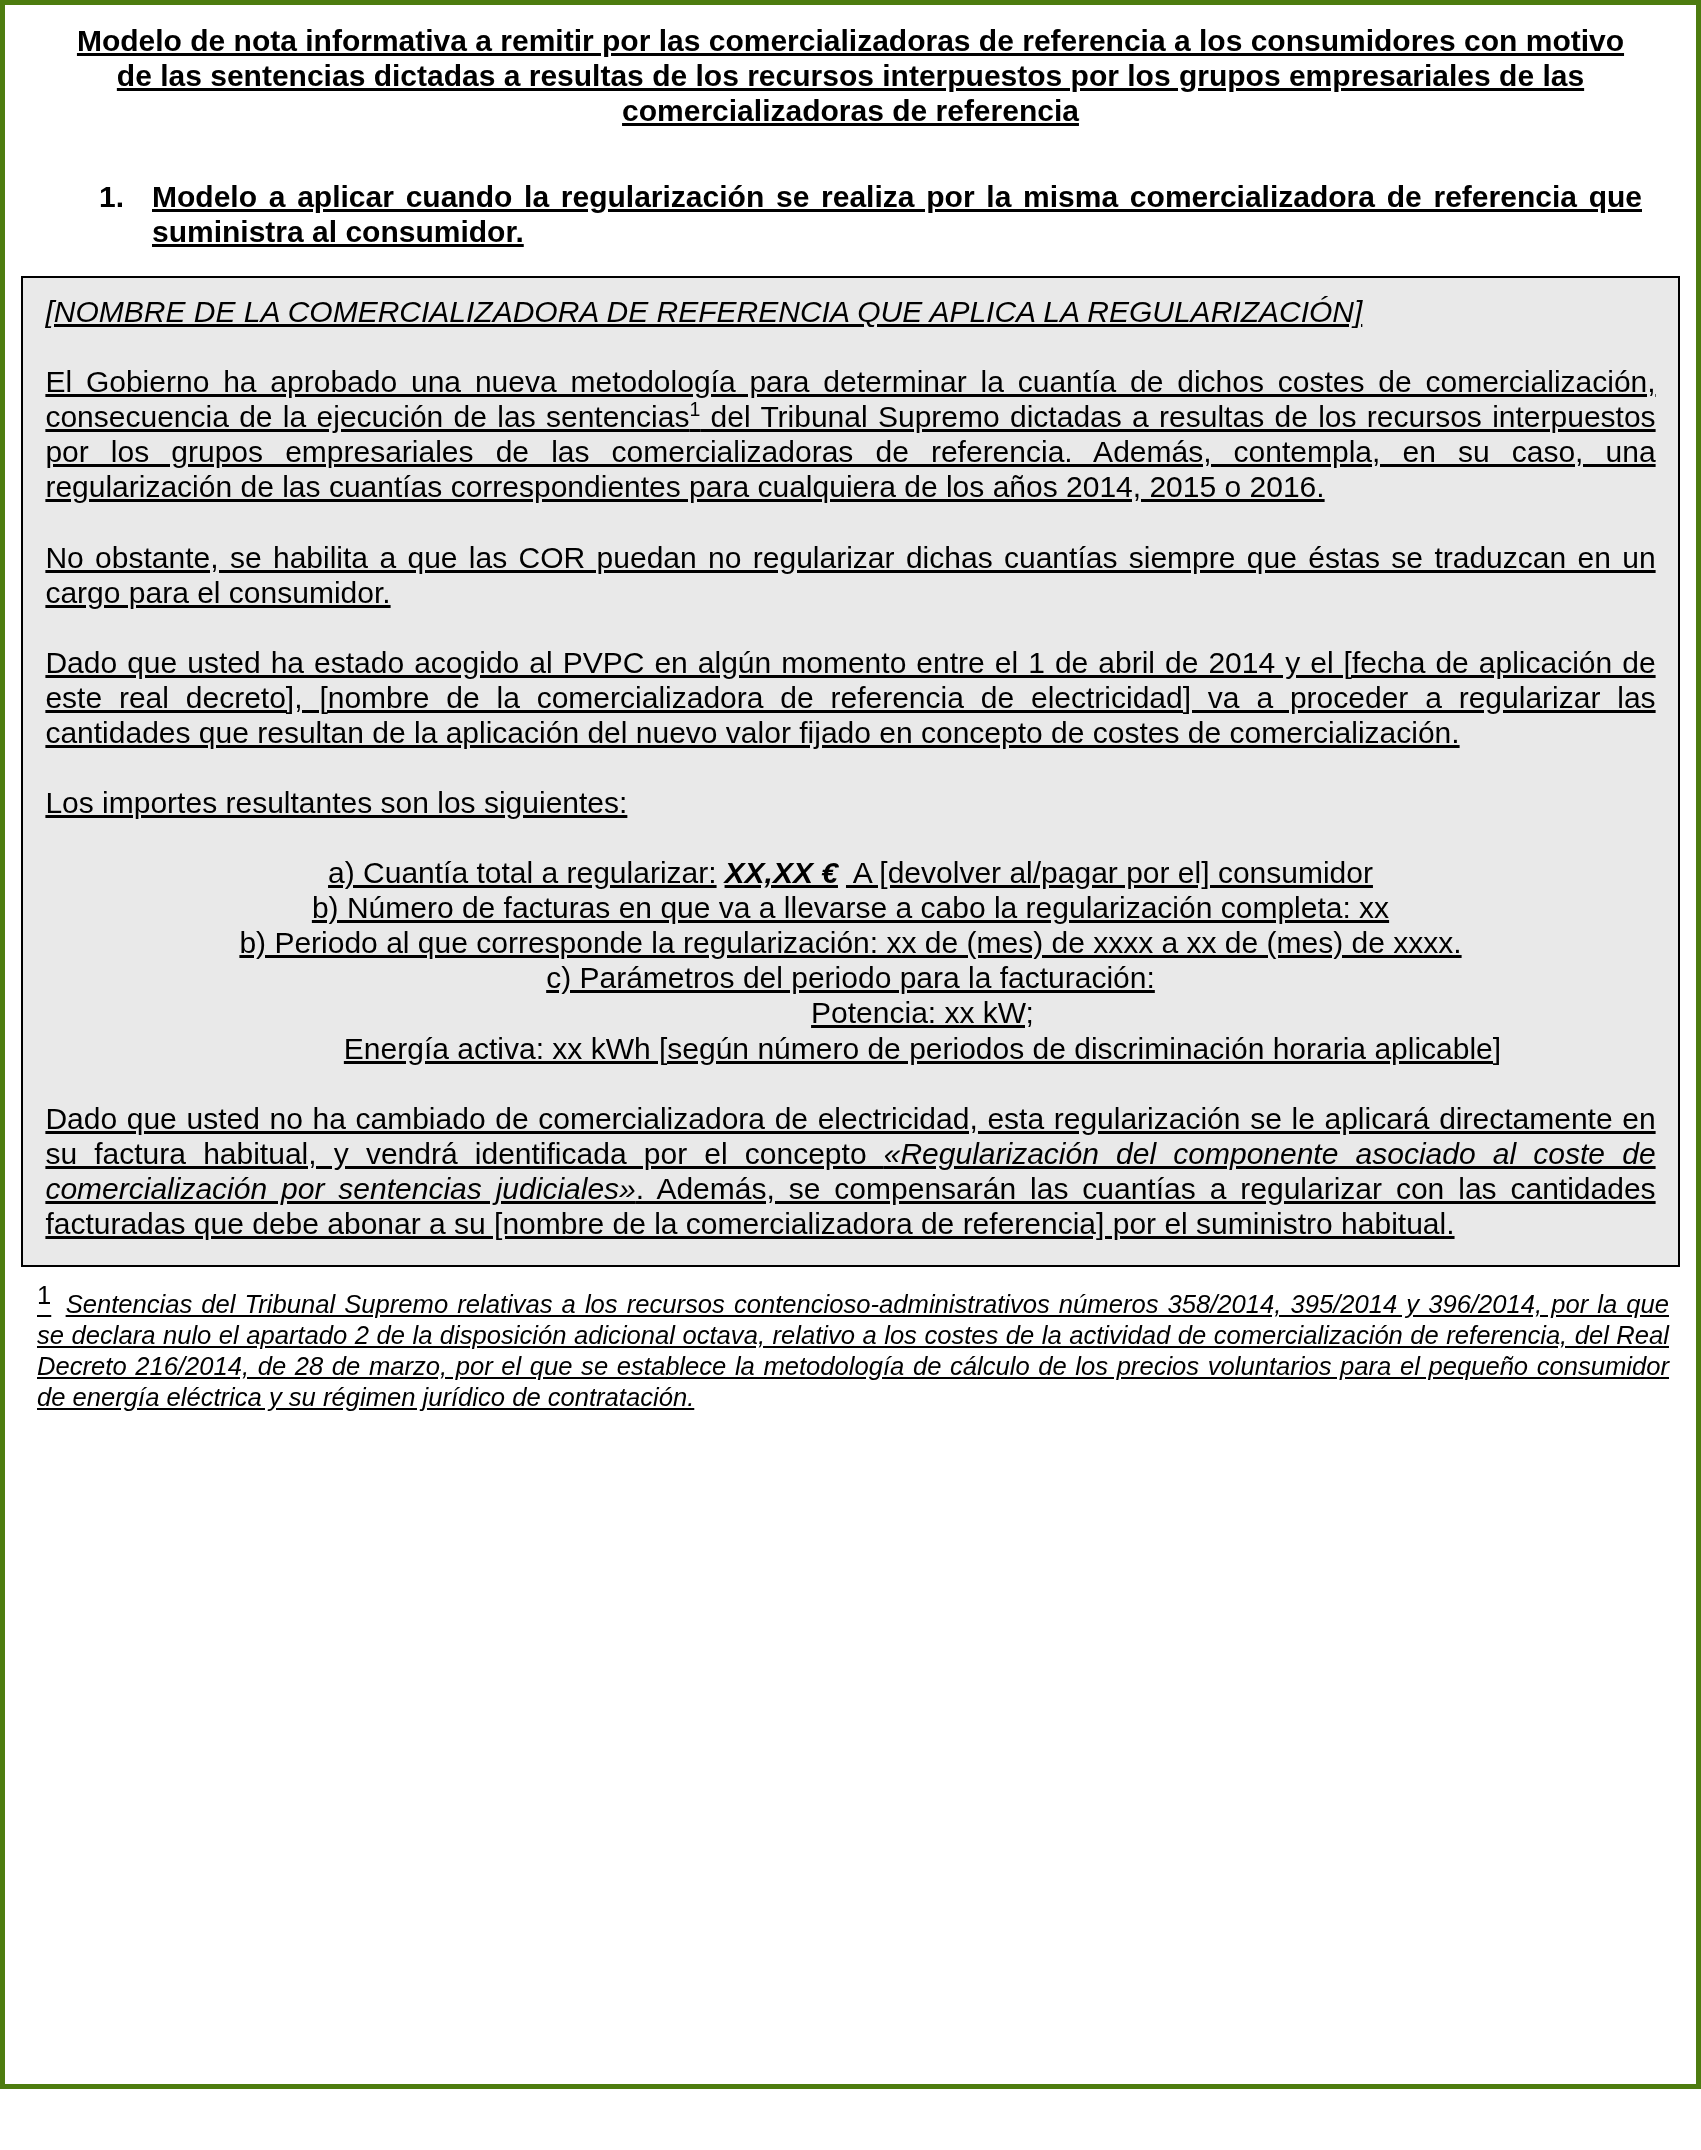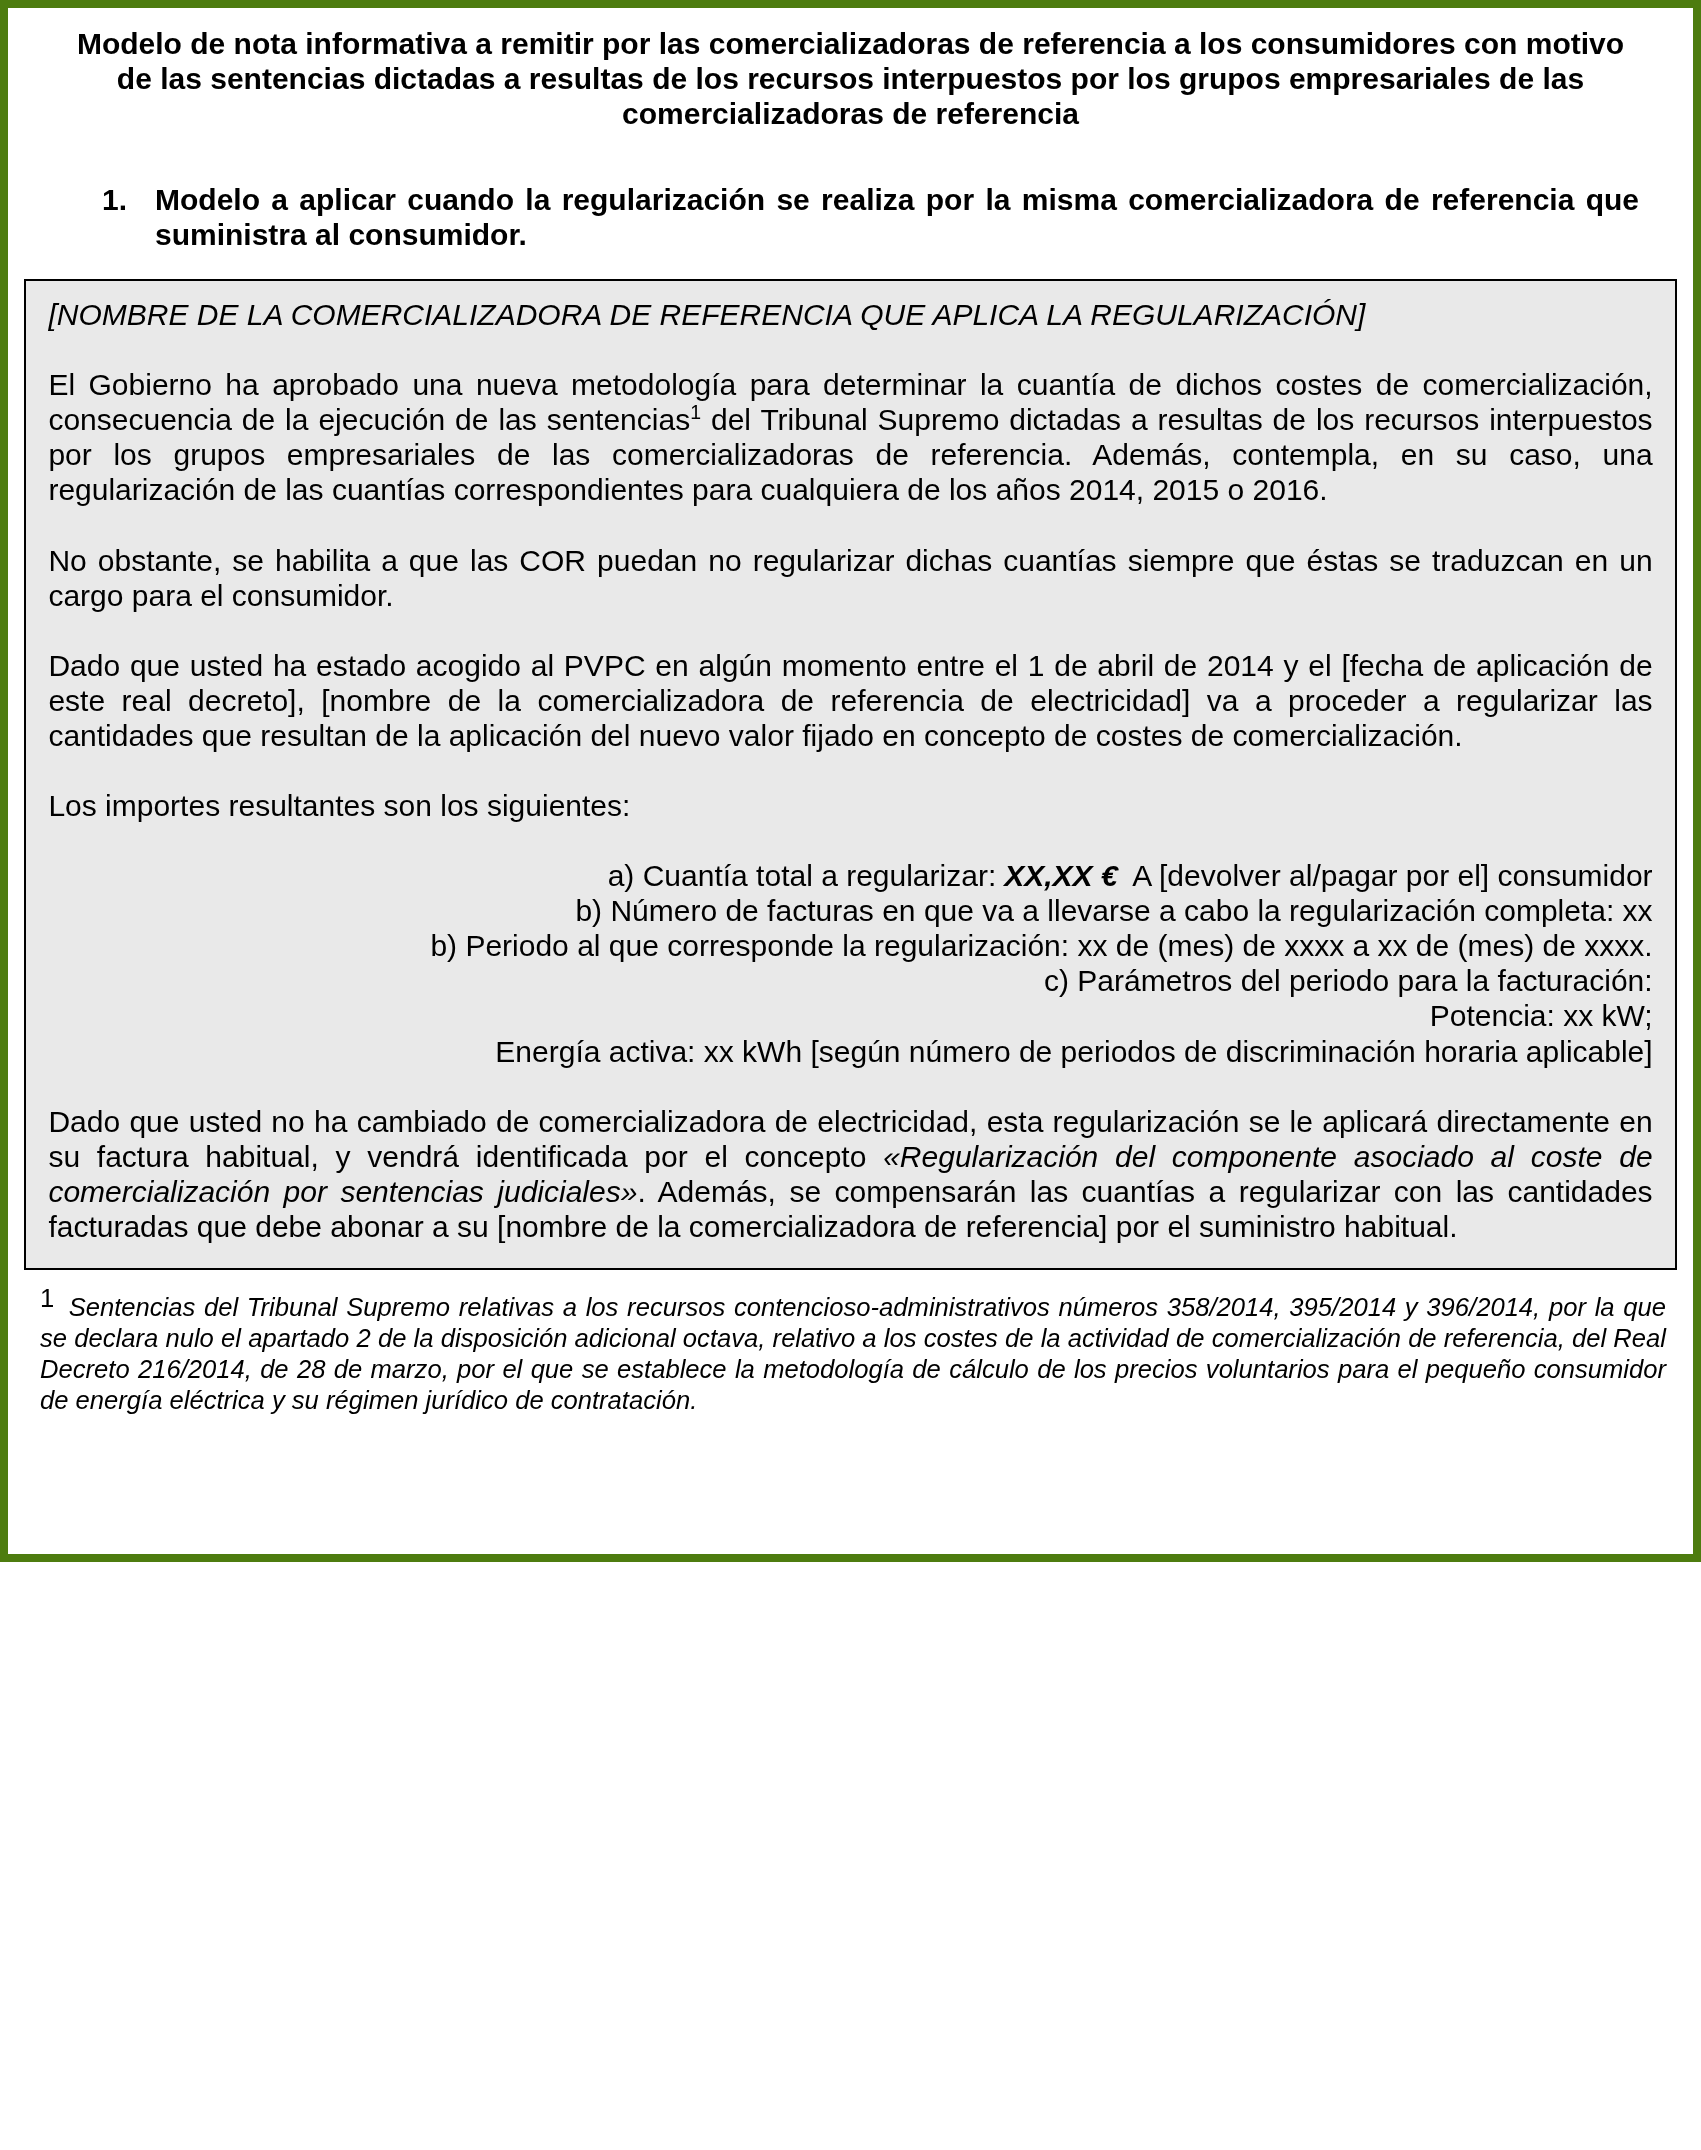--- a/index.html
+++ b/index.html
@@ -4,25 +4,26 @@
 <style>
   * { box-sizing: border-box; }
   html, body { margin: 0; padding: 0; background: #ffffff; }
   body {
     font-family: "Liberation Sans", sans-serif;
     color: #000000;
     width: 1701px;
   }
   .page {
     width: 1701px;
-    height: 1562px;
-    border: 8px solid #4d7c0f;
+    height: 2089px;
+    border: 5px solid #4d7c0f;
     background: #ffffff;
     position: relative;
     overflow: hidden;
+    text-decoration: underline;
   }
   .title {
     margin: 17.6px 54px 0 54px;
     font-size: 30px;
     font-weight: bold;
     line-height: 1.17;
     text-align: center;
   }
   .item1 {
     position: relative;
@@ -49,21 +50,21 @@
     border: 2.4px solid #000000;
     padding: 16px 22.4px 24px 22.4px;
     font-size: 30px;
     line-height: 1.17;
   }
   .grey-box p {
     margin: 35px 0 0 0;
     text-align: justify;
   }
   .grey-box p:first-child { margin-top: 0; }
-  .grey-box p.tight { margin-top: 0; text-align: right; }
+  .grey-box p.tight { margin-top: 0; text-align: center; }
   .grey-box p.indent { padding-left: 144px; }
   .italic { font-style: italic; }
   .box-header { font-style: italic; }
   .amount {
     font-weight: bold;
     font-style: italic;
     margin: 0 8px;
     white-space: nowrap;
   }
   sup.ref {

